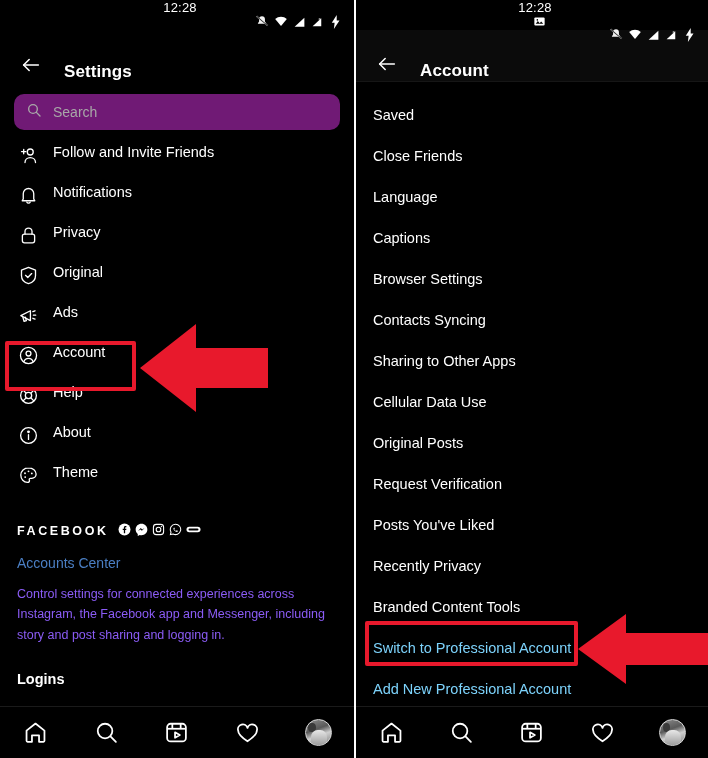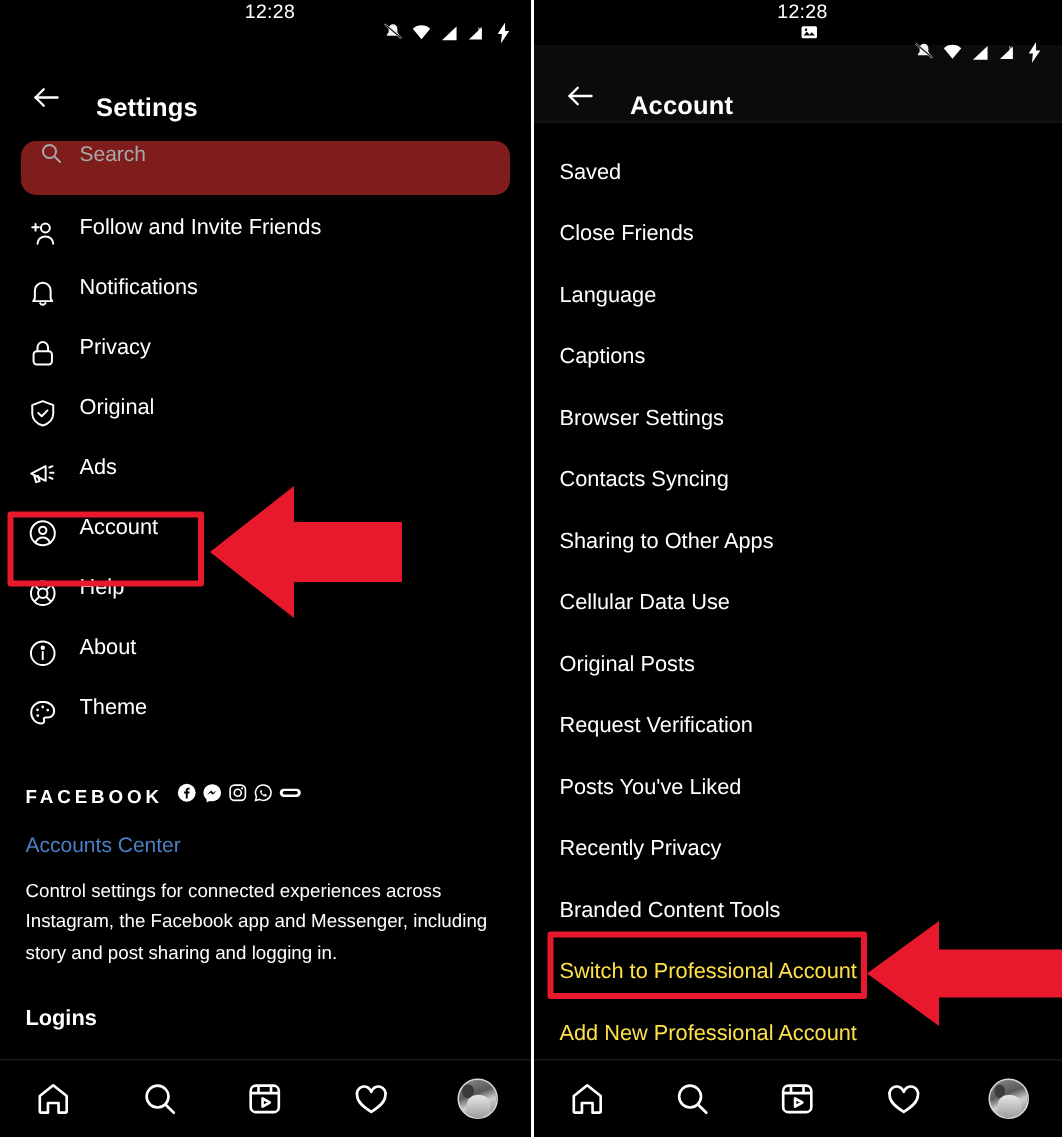--- a/index.html
+++ b/index.html
@@ -28,22 +28,22 @@
   .header.tinted { background:#0b0b0b; border-bottom:1px solid #161616; }
   .back-arrow { width:34px; height:34px; display:flex; align-items:center; justify-content:center; }
   .header-title {
     font-size:17px; font-weight:700; color:#fff;
     margin-left:16px; letter-spacing:.1px;
   }
 
   
   .search-wrap { padding:12px 14px 0 14px; }
   .search-box {
-    height:36px; background:#7f1d1d; border-radius:10px;
-    display:flex; align-items:flex-start; padding:0 12px; gap:11px;
+    height:36px; background:#701a75; border-radius:10px;
+    display:flex; align-items:center; padding:0 12px; gap:11px;
   }
   .search-placeholder { font-size:14px; color:#a8a8a8; }
 
   
   .menu { margin-top:14px; }
   .menu-item {
     height:40px; display:flex; 
     padding-left:17px; gap:14px;
   }
   .menu-icon { width:22px; height:22px; display:flex; align-items:center; justify-content:center; flex:0 0 22px; }
@@ -55,31 +55,31 @@
   .fb-word {
     font-size:12.5px; font-weight:700; color:#fff;
     letter-spacing:2.6px;
   }
   .fb-icons { display:flex; align-items:center; gap:4px; }
   .accounts-center {
     margin-top:15px; font-size:14px; color:#4b7fc4;
   }
   .fb-desc {
     margin-top:13px; font-size:12.5px; line-height:1.62;
-    color:#ffffff; max-width:320px;
+    color:#8b5cf6; max-width:320px;
   }
   .logins-title {
     margin-top:26px; font-size:14.5px; font-weight:700; color:#fff;
   }
 
   
   .right-list { padding-top:4px; }
   .list-item { height:41px; display:flex; align-items:center; padding-left:17px; }
   .list-label { font-size:14.5px; color:#fff; }
-  .list-label.blue { color:#fde047; }
+  .list-label.blue { color:#7dd3fc; }
   .clipped-top { height:8px; overflow:hidden; position:relative; }
   .clipped-top .ghost {
     position:absolute; top:-10px; left:17px;
     font-size:14.5px; color:#2a2a2a;
   }
 
   
   .bottomnav {
     position:absolute; bottom:0; left:0; width:100%; height:52px;
     border-top:1px solid #1a1a1a;

